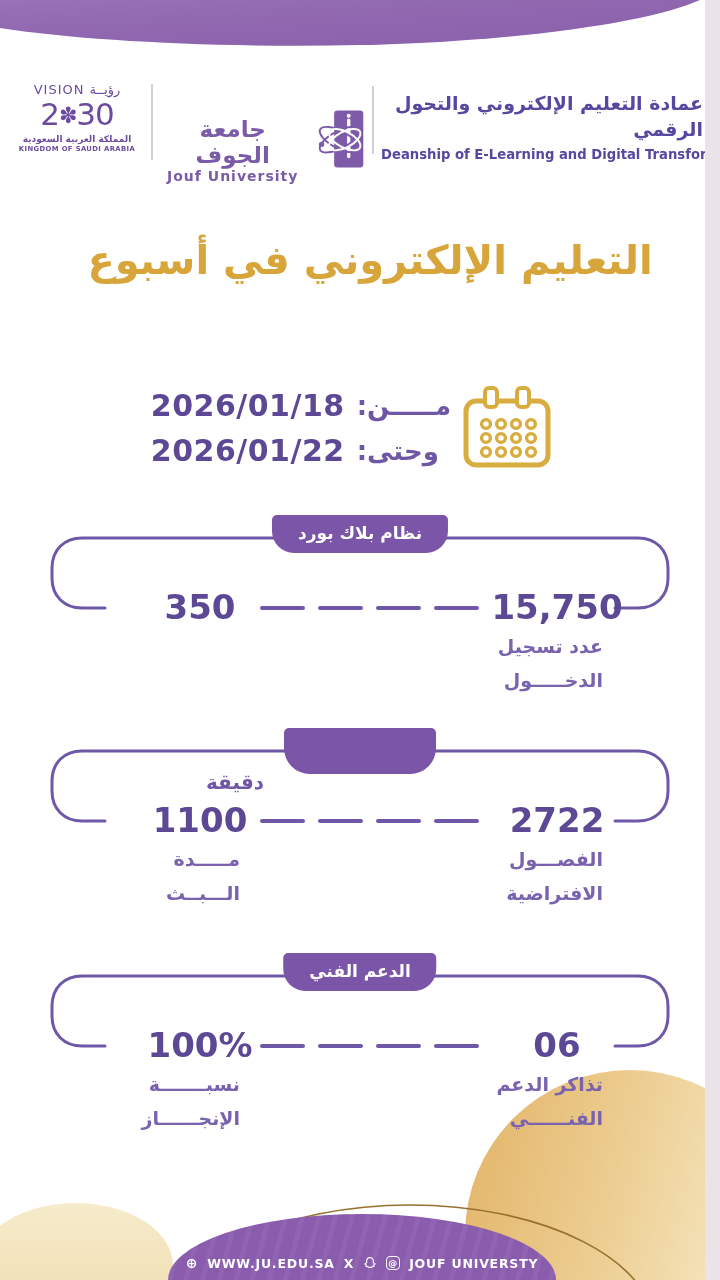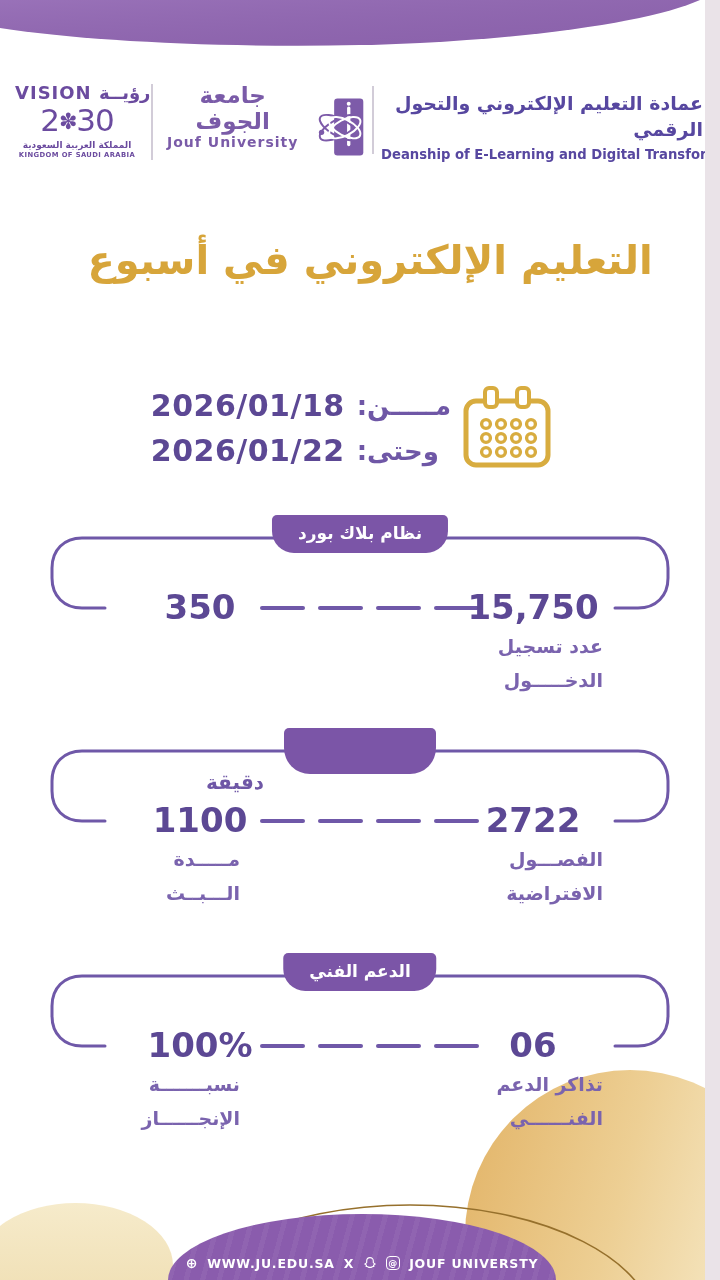--- a/index.html
+++ b/index.html
@@ -12,29 +12,29 @@
   }
   .stage { position:absolute; inset:0; }
 
   
   .top-wave { position:absolute; top:0; left:0; z-index:1; }
   .edge-strip { position:absolute; right:0; top:0; width:15px; height:100%; background:#EAE3E8; z-index:6; }
 
   
   .header { position:absolute; top:80px; left:15px; width:690px; height:100px; z-index:2; }
   .vision { position:absolute; left:0; top:2px; width:124px; text-align:center; color:#6B4B9F; }
-  .vision-line1 { font-size:18px; font-weight:700; letter-spacing:1px; white-space:nowrap; }
+  .vision-line1 { font-size:13px; font-weight:400; letter-spacing:1px; white-space:nowrap; }
   .vision-year { font-size:31px; font-weight:400; letter-spacing:-1px; line-height:34px; }
   .vision-year .palm { font-size:22px; vertical-align:2px; }
   .vision-country-ar { font-size:9px; font-weight:700; margin-top:1px; }
   .vision-country-en { font-size:6.8px; font-weight:700; letter-spacing:.4px; margin-top:1px; }
   .vdiv { position:absolute; top:4px; width:1.5px; height:76px; background:#D2CCD8; }
   .vdiv1 { left:136px; }
   .vdiv2 { left:357px; height:68px; top:6px; }
-  .jouf { position:absolute; left:152px; top:2px; width:198px; display:flex; align-items:flex-start; gap:7px; }
+  .jouf { position:absolute; left:152px; top:14px; width:198px; display:flex; align-items:flex-end; gap:7px; }
   .jouf-names { flex:1; text-align:center; color:#7A5BA8; }
   .jouf-ar { font-size:23px; font-weight:800; }
   .jouf-en { font-size:14px; font-weight:800; letter-spacing:1px; white-space:nowrap; }
   .deanship { position:absolute; right:2px; top:10px; width:322px; text-align:right; color:#5747A0; }
   .deanship-ar { font-size:19px; font-weight:800; line-height:26px; }
   .deanship-en { font-size:13.2px; font-weight:700; margin-top:5px; white-space:nowrap; }
 
   
   .title-block { position:absolute; top:233px; left:0; width:720px; text-align:center; z-index:2; }
   .title-main { font-size:40px; font-weight:800; color:#D7A53A; line-height:54px;padding-left:20px; }
@@ -56,21 +56,21 @@
   .sec-3 { top:953px; }
   .badge {
     position:absolute; top:0; left:50%; transform:translateX(-50%);
     min-width:152px; height:38px; line-height:36px; padding:0 26px;
     background:#7B55A7; color:#fff; font-size:17px; font-weight:700;
     text-align:left; border-radius:5px 5px 22px 22px; z-index:3; white-space:nowrap;
   }
   .badge.tall { height:46px; line-height:44px; border-radius:5px 5px 26px 26px; }
   .outline { position:absolute; top:15px; left:0; z-index:1; }
   .num { position:absolute; top:67px; height:50px; line-height:50px; font-size:34px; font-weight:800; color:#5C4894; text-align:center; z-index:2; }
-  .num-right { left:388px; width:190px; }
+  .num-right { left:412px; width:190px; }
   .num-left { left:55px; width:190px; }
   .unit { position:absolute; top:42px; left:120px; width:130px; text-align:center; font-size:20px; font-weight:800; color:#6F57A6; z-index:2; }
   .lbl { position:absolute; top:114px; font-size:19px; font-weight:700; color:#7A63AE; line-height:34px; text-align:right; direction:rtl; }
   .lbl-right { left:338px; width:215px; }
   .lbl-left { left:0; width:190px; }
 
   
   .circle-left { position:absolute; left:-22px; bottom:-48px; width:195px; height:125px; border-radius:50%;
     background:linear-gradient(180deg,#F6EBCB 0%,#EFDDB0 90%); z-index:1; }
   .circle-right { position:absolute; right:-75px; bottom:-120px; width:330px; height:330px; border-radius:50%;

